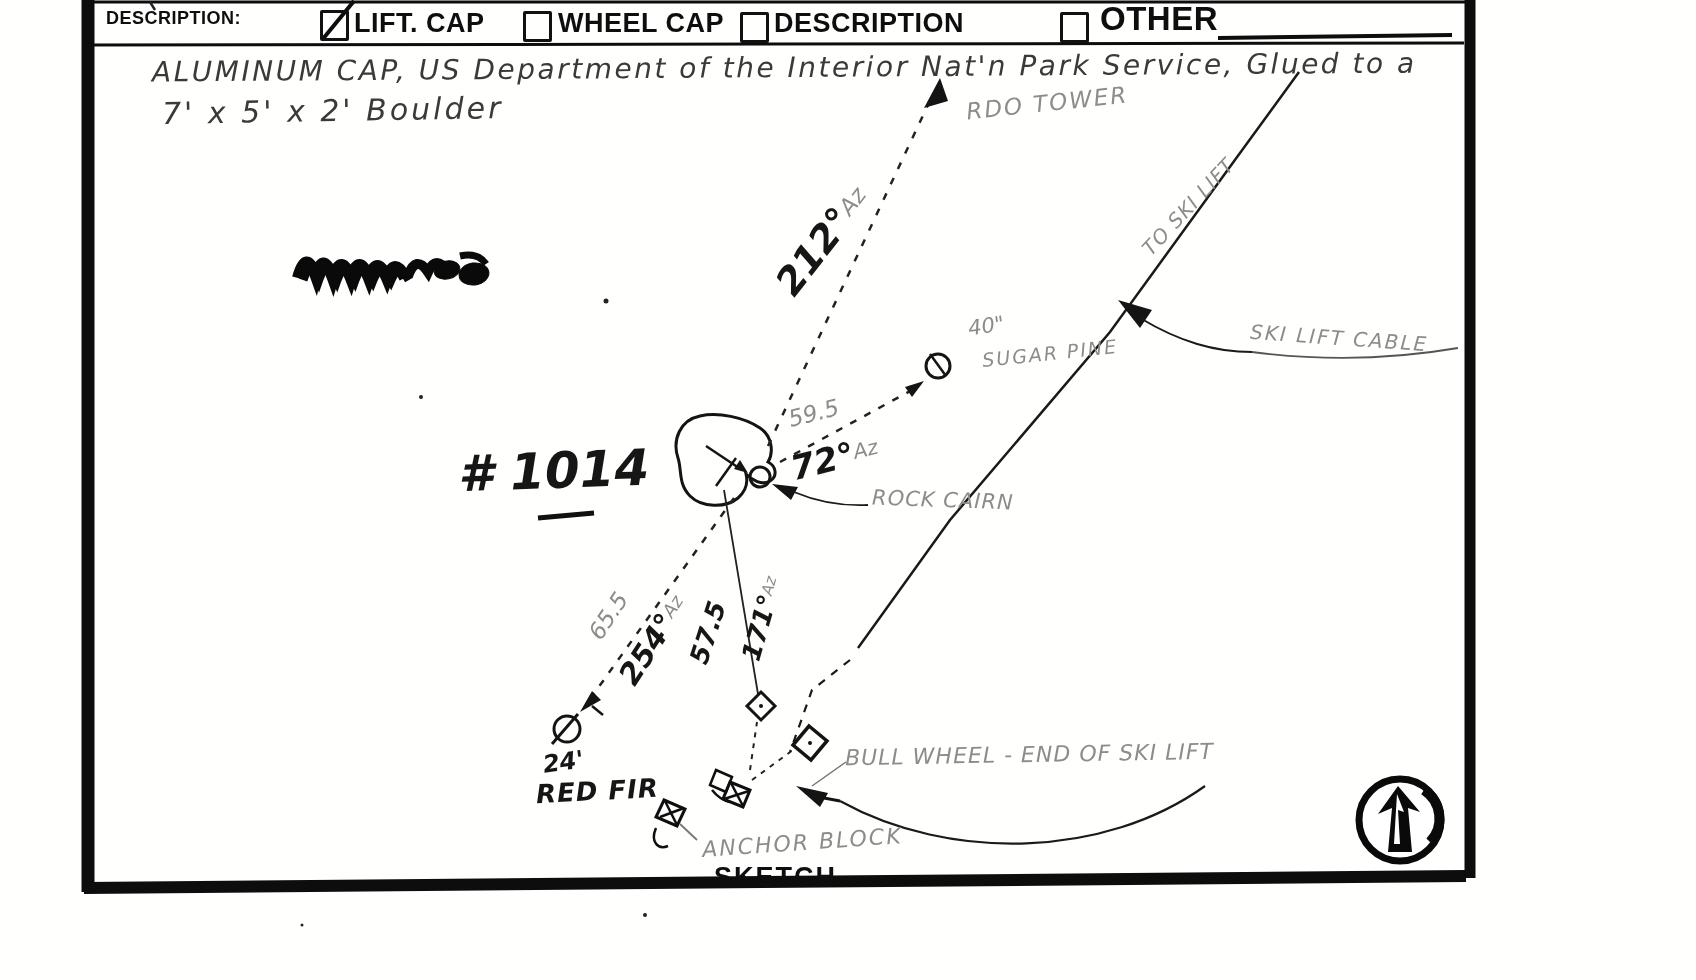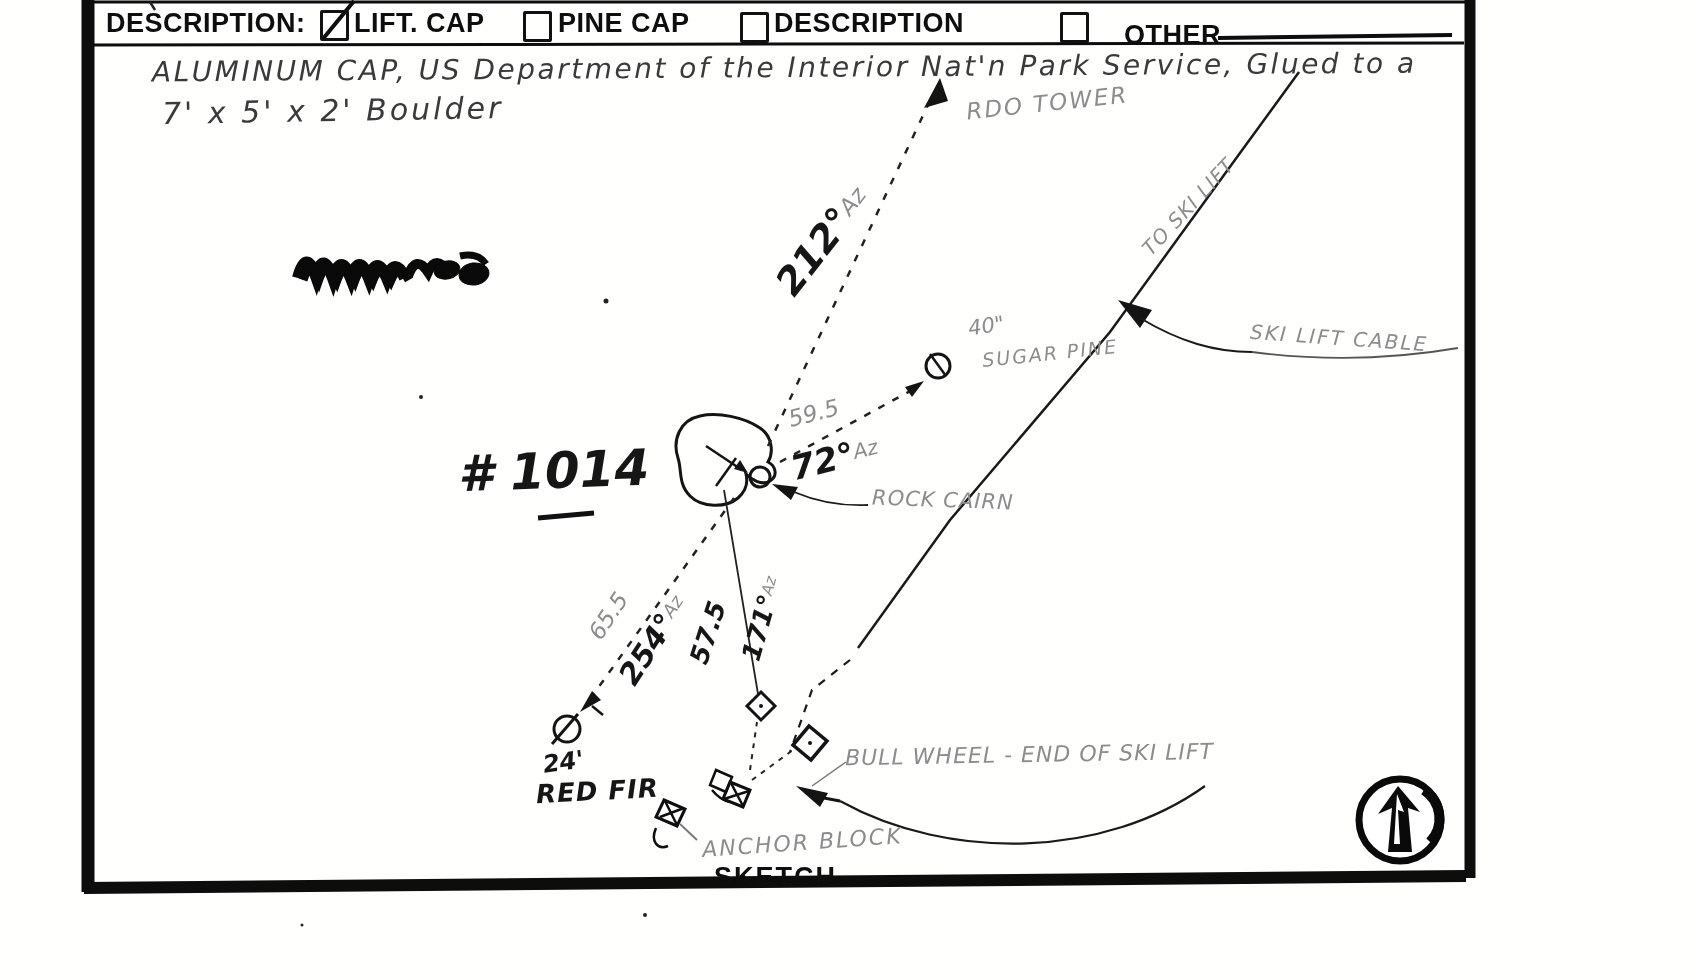--- a/index.html
+++ b/index.html
@@ -132,33 +132,33 @@
 
     <g fill="#222">
       <circle cx="606" cy="301" r="2.5"></circle>
       <circle cx="421" cy="397" r="2"></circle>
       <circle cx="645" cy="915" r="2"></circle>
       <circle cx="302" cy="925" r="1.5"></circle>
       <path d="M150,2 L155,10" stroke="#222" stroke-width="2.5"></path>
     </g>
   </svg>
 
-  <div class="lbl printed" style="left:106px;top:8px;font-size:27px;letter-spacing:0.5px;">DESCRIPTION:</div>
+  <div class="lbl printed" style="left:106px;top:8px;font-size:18px;letter-spacing:0.5px;">DESCRIPTION:</div>
 
   <span class="cbox" style="left:320px;top:10px;"></span>
   <div class="lbl printed" style="left:354px;top:8px;font-size:27px;letter-spacing:0.5px;">LIFT. CAP</div>
 
   <span class="cbox" style="left:523px;top:11px;"></span>
-  <div class="lbl printed" style="left:558px;top:8px;font-size:27px;letter-spacing:0.5px;">PINE CAP</div>
+  <div class="lbl printed" style="left:558px;top:8px;font-size:27px;letter-spacing:0.5px;">WHEEL CAP</div>
 
   <span class="cbox" style="left:740px;top:12px;"></span>
   <div class="lbl printed" style="left:774px;top:8px;font-size:27px;letter-spacing:0.5px;">DESCRIPTION</div>
 
   <span class="cbox" style="left:1060px;top:12px;"></span>
-  <div class="lbl printed" style="left:1100px;top:20px;font-size:27px;letter-spacing:0.5px;margin-left:24px;">OTHER</div>
+  <div class="lbl printed" style="left:1100px;top:0;font-size:33px;letter-spacing:0.5px;">OTHER</div>
 
   <div class="lbl hand mid" style="left:152px;top:51px;font-size:28px;letter-spacing:2.5px;transform:rotate(-0.4deg);">ALUMINUM CAP, US Department of the Interior Nat'n Park Service, Glued to a</div>
   <div class="lbl hand mid" style="left:162px;top:93px;font-size:30px;letter-spacing:3px;transform:rotate(-1deg);">7' x 5' x 2' Boulder</div>
 
   <div class="lbl hand dark" style="left:458px;top:442px;font-size:50px;transform:rotate(-2deg);"># 1014</div>
 
   <div class="lbl hand faint" style="left:966px;top:90px;font-size:23px;letter-spacing:2px;transform:rotate(-6deg);">RDO TOWER</div>
 
   <div class="lbl hand" style="left:784px;top:268px;font-size:38px;transform:rotate(-52deg);transform-origin:0 50%;">
     <span class="dark">212°</span><span class="faint suffix">Az</span>

